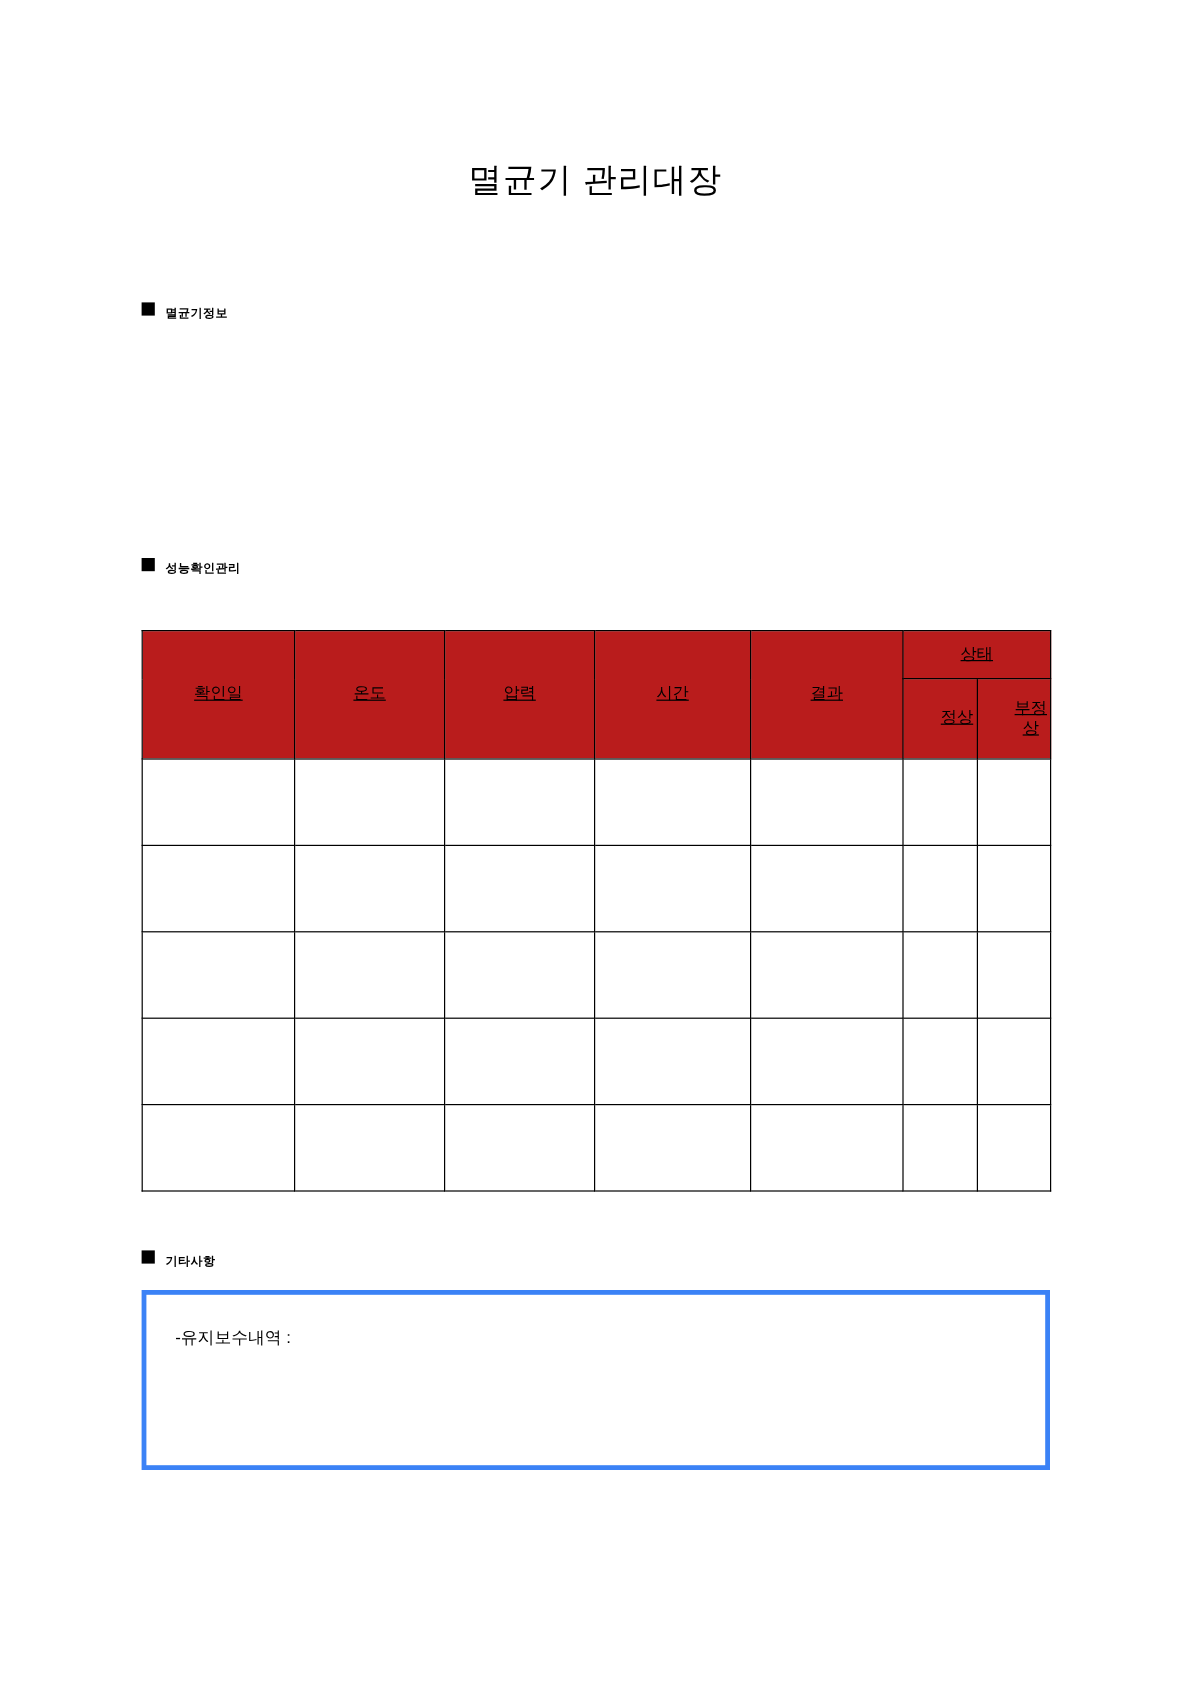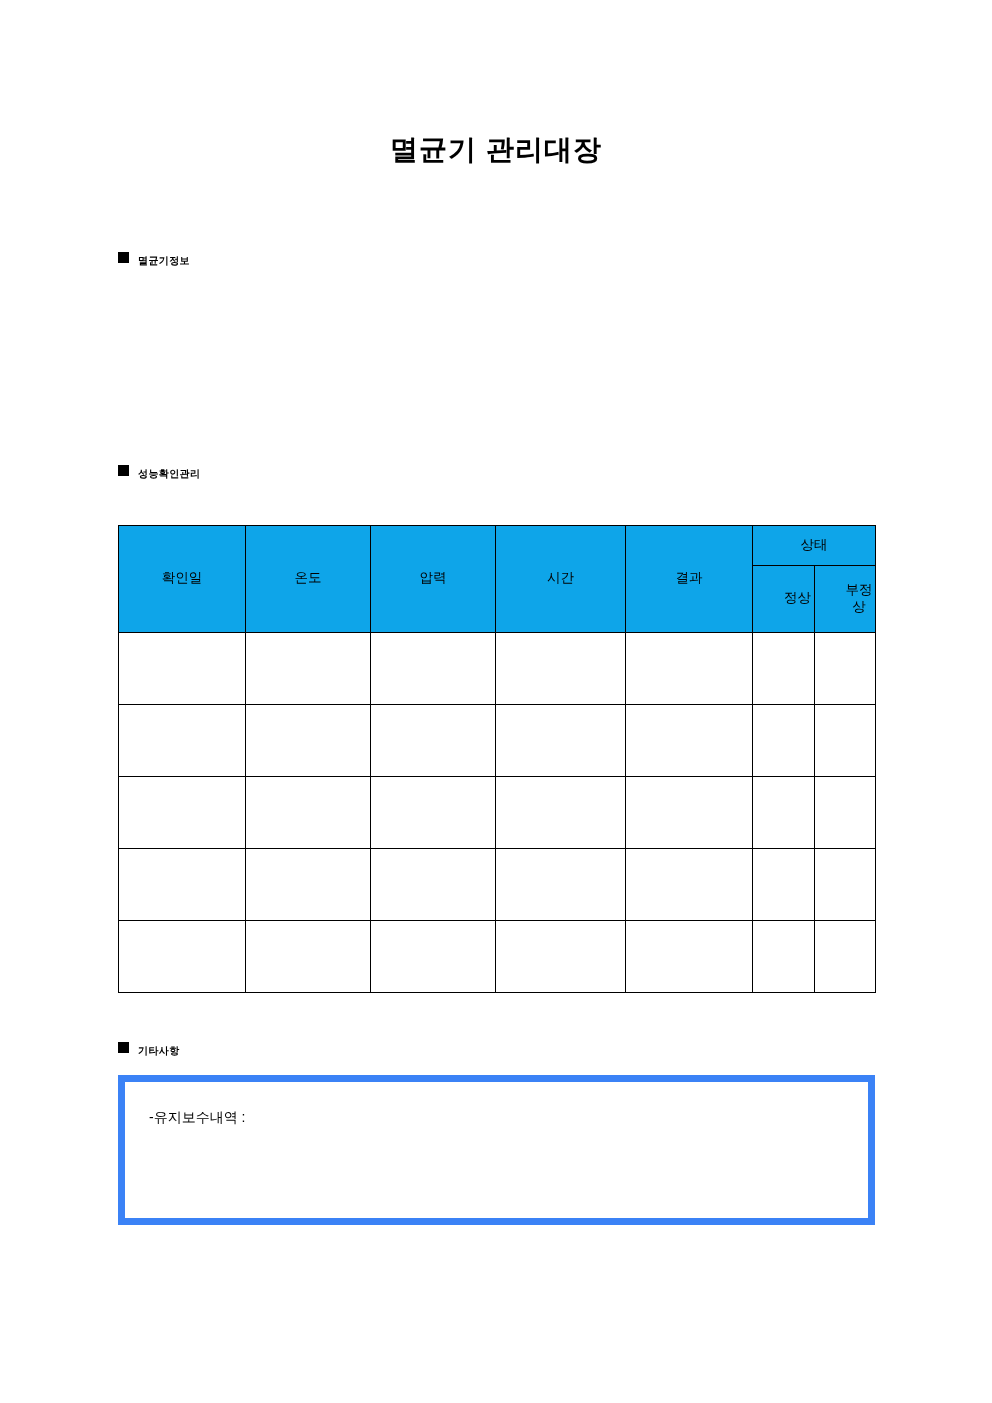--- a/index.html
+++ b/index.html
@@ -26,21 +26,21 @@
   }
 
   
   .doc-title {
     position: absolute;
     left: 0;
     top: 133px;
     width: 992px;
     text-align: center;
     font-size: 28px;
-    font-weight: bold;
+    font-weight: normal;
     letter-spacing: 1px;
     line-height: 1.2;
   }
 
   
   .section-head {
     position: absolute;
     left: 118px;
     font-size: 10px;
     font-weight: bold;
@@ -99,22 +99,23 @@
   #table-info .c-val2 { width: 227px; }
 
   
   #table-perf {
     left: 118px;
     top: 525px;
     width: 757px;
   }
   #table-perf td { height: 71px; }
   #table-perf thead td {
-    background: #0ea5e9;
+    background: #b91c1c;
     height: auto;
+    text-decoration: underline;
   }
   #table-perf .h-main { height: 93px; }
   #table-perf .h-span { height: 39px; }
   #table-perf .h-sub  { height: 54px; padding-left: 28px; }
 
   #table-perf .c-date   { width: 127px; }
   #table-perf .c-temp   { width: 125px; }
   #table-perf .c-press  { width: 125px; }
   #table-perf .c-time   { width: 130px; }
   #table-perf .c-result { width: 127px; }
@@ -128,21 +129,21 @@
     word-break: break-all;
   }
 
   
   #notes-box {
     position: absolute;
     left: 118px;
     top: 1075px;
     width: 757px;
     height: 150px;
-    border: 7px solid #3b82f6;
+    border: 4px solid #3b82f6;
     background: #ffffff;
     box-sizing: border-box;
     padding: 22px 0 0 24px;
   }
   .note-line {
     font-size: 14px;
     line-height: 26px;
     white-space: pre;
     color: #000000;
   }

